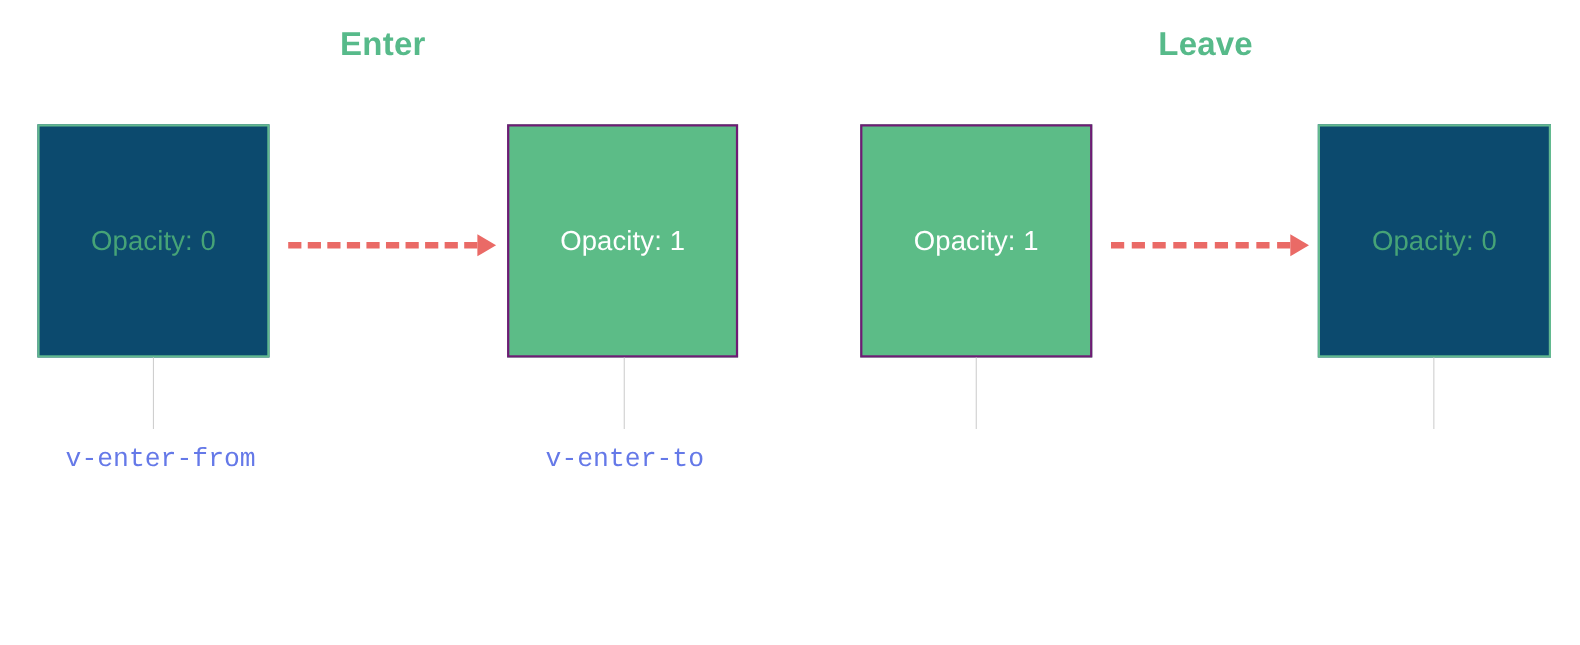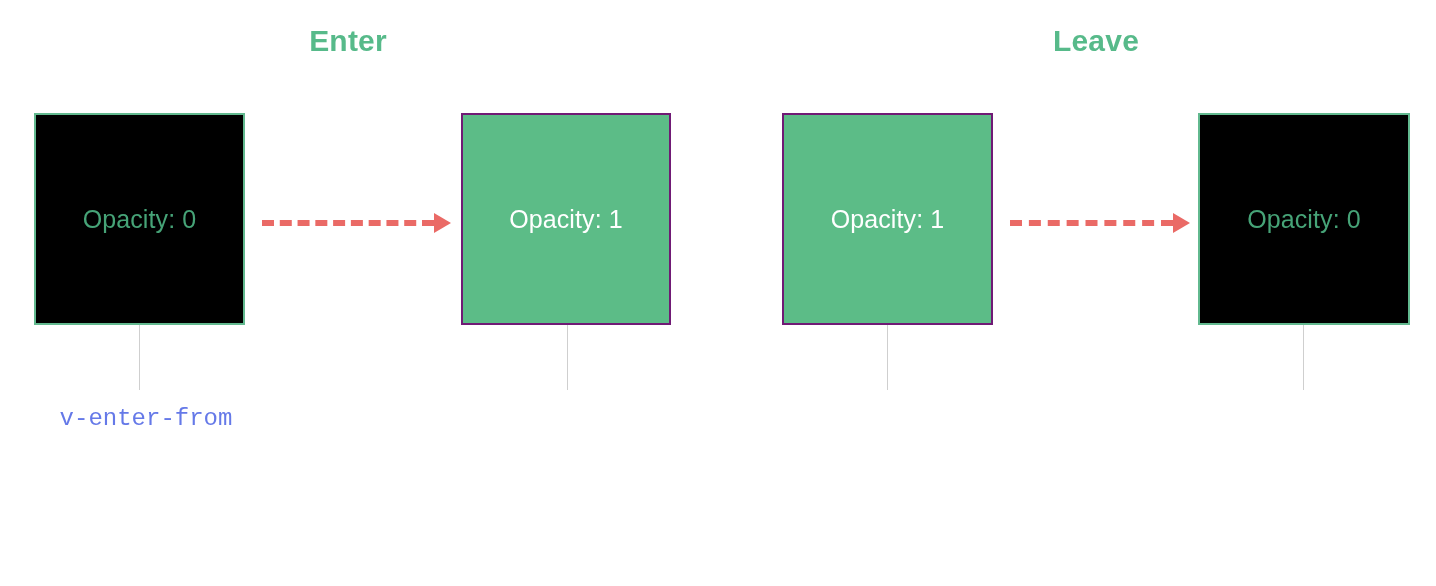--- a/index.html
+++ b/index.html
@@ -38,21 +38,21 @@
     box-sizing: border-box;
     display: flex;
     align-items: center;
     justify-content: center;
     font-family: "Liberation Sans", sans-serif;
     font-size: 25px;
     font-weight: normal;
     letter-spacing: 0.1px;
   }
   .state-box.pale {
-    background: #000000;
+    background: #0c4a6e;
     border: 2px solid #62b98f;
     color: #46a377;
   }
   .state-box.solid {
     background: #5cbc87;
     border: 2px solid #701a75;
     color: #ffffff;
   }
 
   
@@ -133,20 +133,21 @@
   <div class="vline" style="left:139px; top:325px; height:65px;"></div>
   <div class="vline" style="left:139px; top:452px; height:38px;"></div>
 
   <div class="vline" style="left:567px; top:325px; height:65px;"></div>
   <div class="vline" style="left:567px; top:452px; height:38px;"></div>
 
   <div class="hline" style="left:139px; top:490px; width:429px;"></div>
   <div class="vline" style="left:359px; top:490px; height:25px;"></div>
 
   <div class="class-label" style="left:146px; top:405px;">v-enter-from</div>
+  <div class="class-label" style="left:568px; top:405px;">v-enter-to</div>
 
   <div class="section-title" style="left:1080px; top:24px;margin-left:16px;">Leave</div>
 
   <div class="state-box solid" style="left:782px; top:113px; width:211px; height:212px;">
     <span>Opacity: 1</span>
   </div>
 
   <div class="state-box pale" style="left:1198px; top:113px; width:212px; height:212px;">
     <span>Opacity: 0</span>
   </div>

